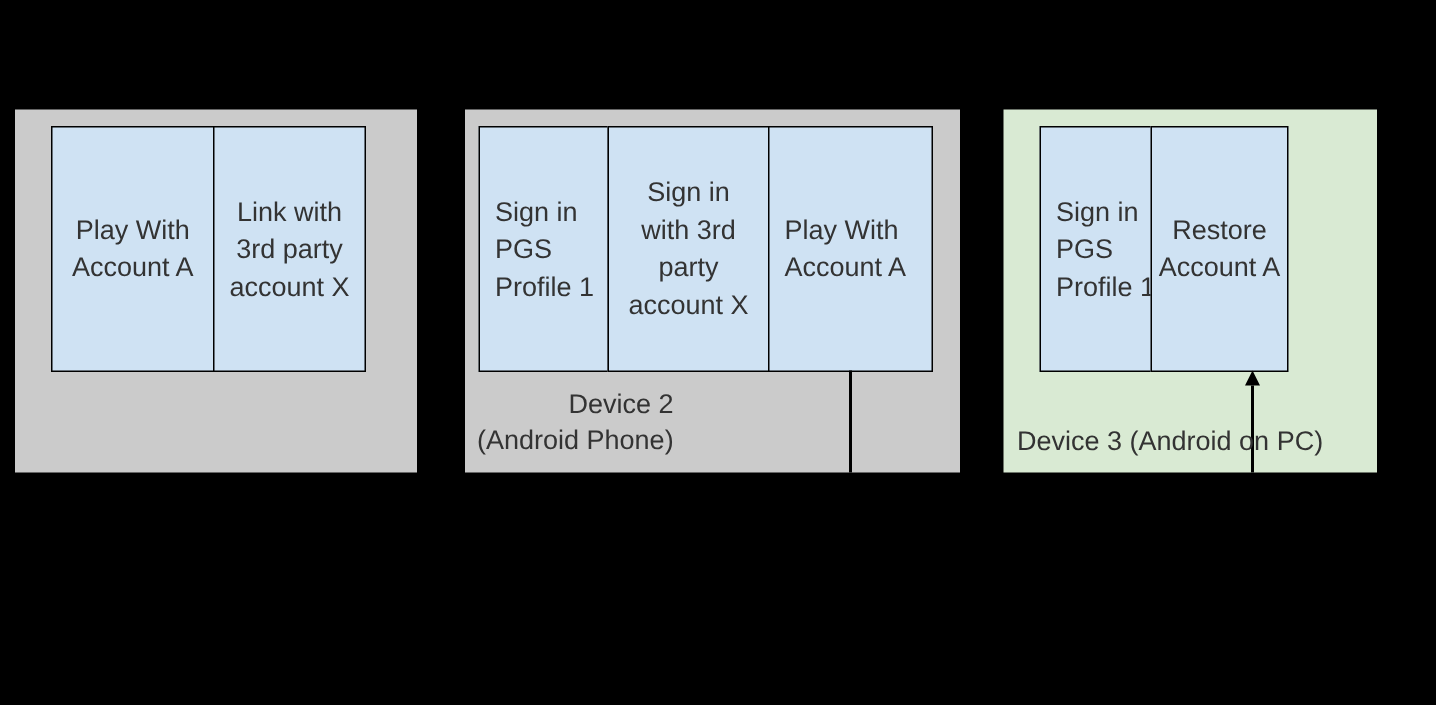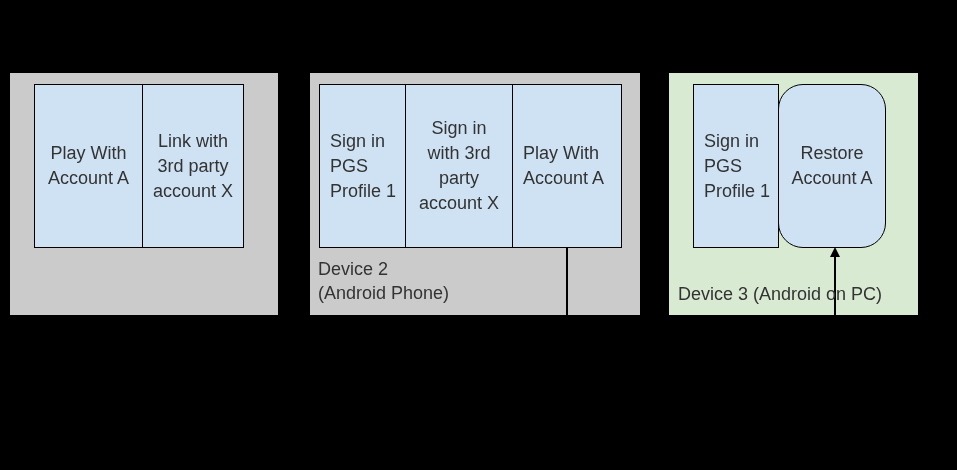--- a/index.html
+++ b/index.html
@@ -47,30 +47,30 @@
 
   
   #d1-box1 { left: 24px;  width: 109px; }
   #d1-box2 { left: 132px; width: 102px; }
   
   #d2-box1 { left: 9px;   width: 87px;  }
   #d2-box2 { left: 95px;  width: 108px; }
   #d2-box3 { left: 202px; width: 110px; }
   
   #d3-box1 { left: 24px;  width: 86px;  }
-  #d3-box2 { left: 109px; width: 108px; border-radius: 25px; }
+  #d3-box2 { left: 98px; width: 92px; }
 
   .panel-label {
     position: absolute;
     font-size: 18px;
     line-height: 24px;
     white-space: pre-line;
   }
   #device1-label { left: 8px;  bottom: 9px;  }
-  #device2-label { left: 8px;  bottom: 10px; }
+  #device2-label { left: 8px;  bottom: 10px; text-align: right; }
   #device3-label { left: 9px;  bottom: 9px;  }
 
   .vline {
     position: absolute;
     width: 2px;
     background: #000;
   }
   
   #d2-connector { left: 256px; top: 174px; height: 68px; }
   

